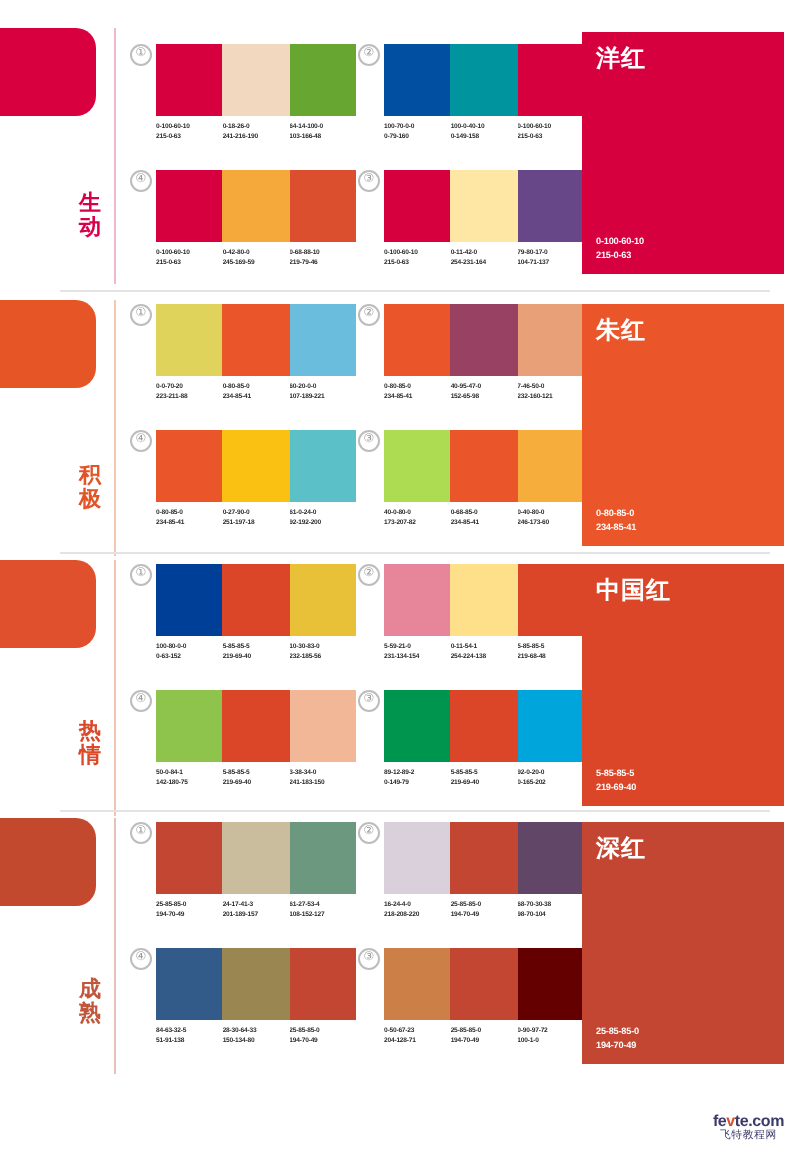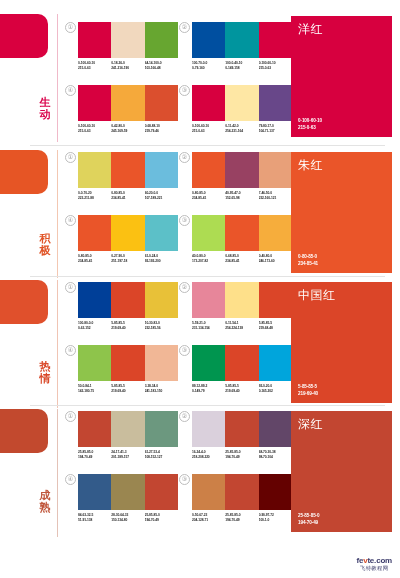--- a/index.html
+++ b/index.html
@@ -48,21 +48,21 @@
     white-space:nowrap;overflow:hidden;
   }
 
   
   .feature{
     position:absolute;left:291px;width:101px;
     color:#ffffff;
   }
   .feature .f-name{
     position:absolute;left:7px;top:6px;
-    font-size:12px;font-weight:normal;line-height:14px;
+    font-size:12px;font-weight:bold;line-height:14px;
     letter-spacing:0.5px;
   }
   .feature .f-codes{
     position:absolute;left:7px;bottom:6px;
     font-size:4.6px;line-height:6.4px;font-weight:bold;
     letter-spacing:-0.1px;
   }
 
   
   .footer{

